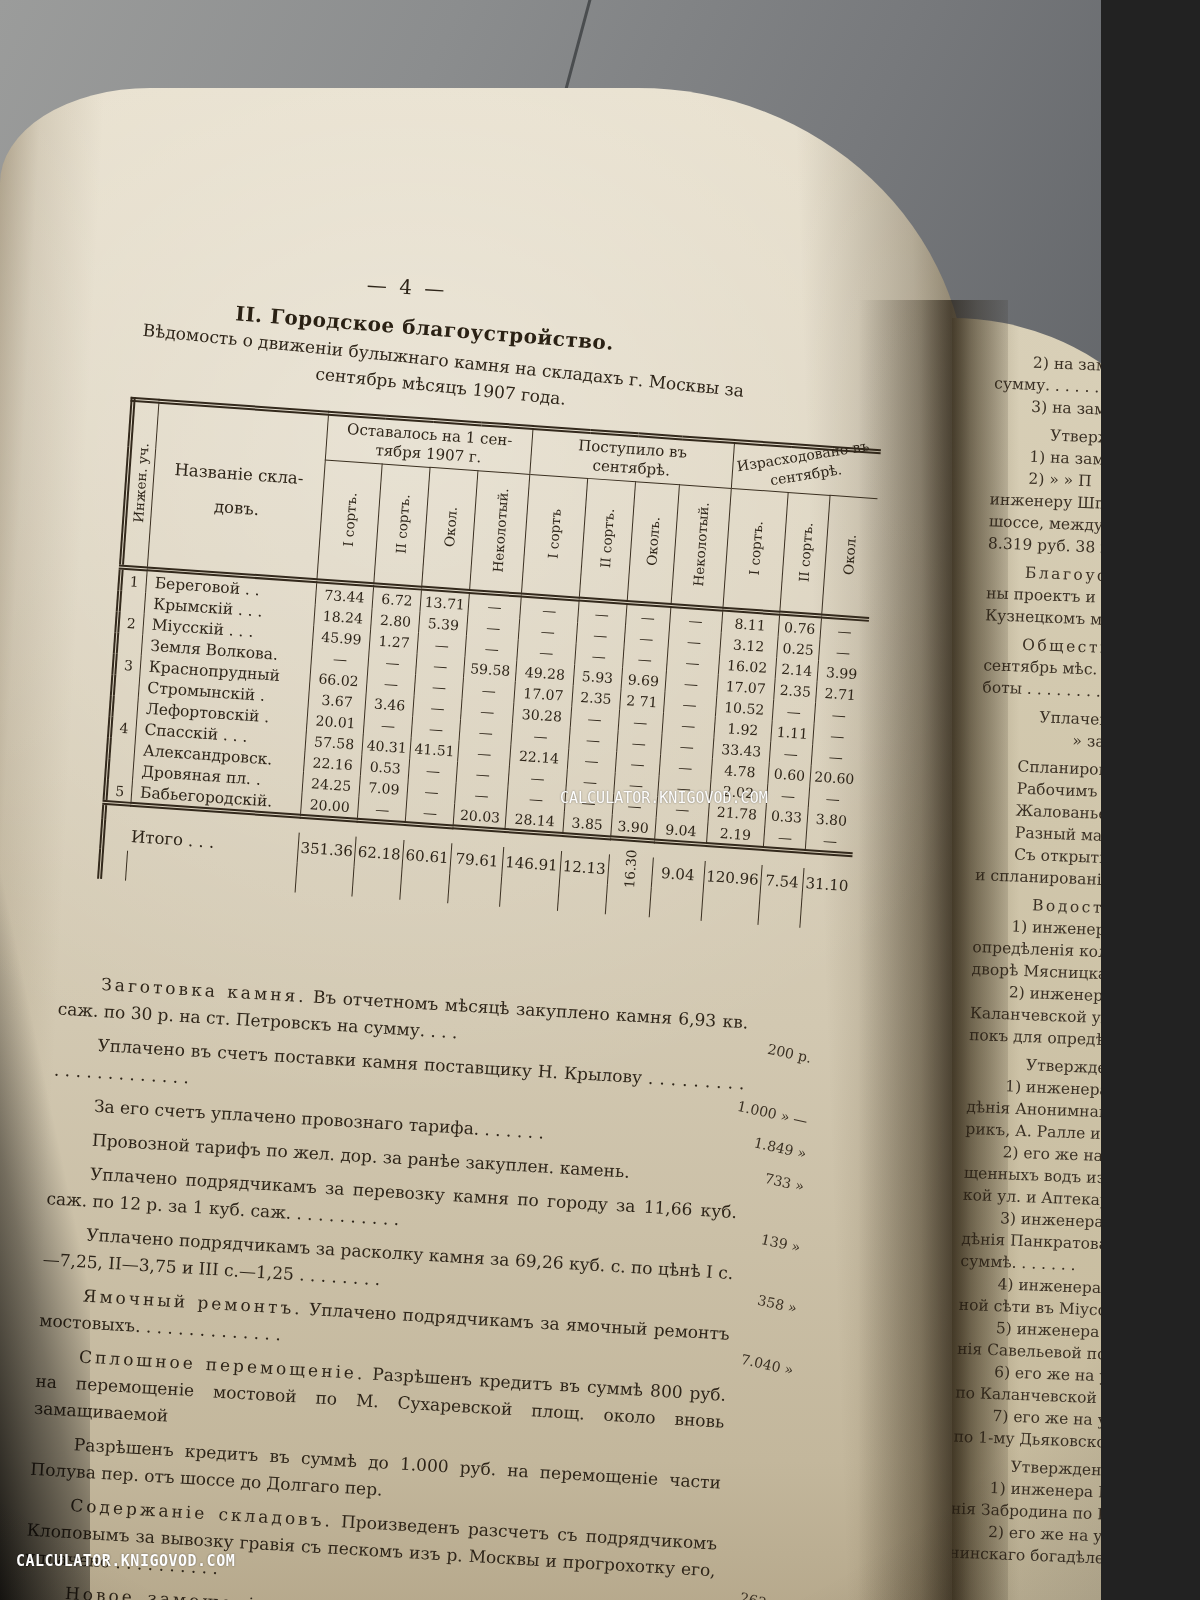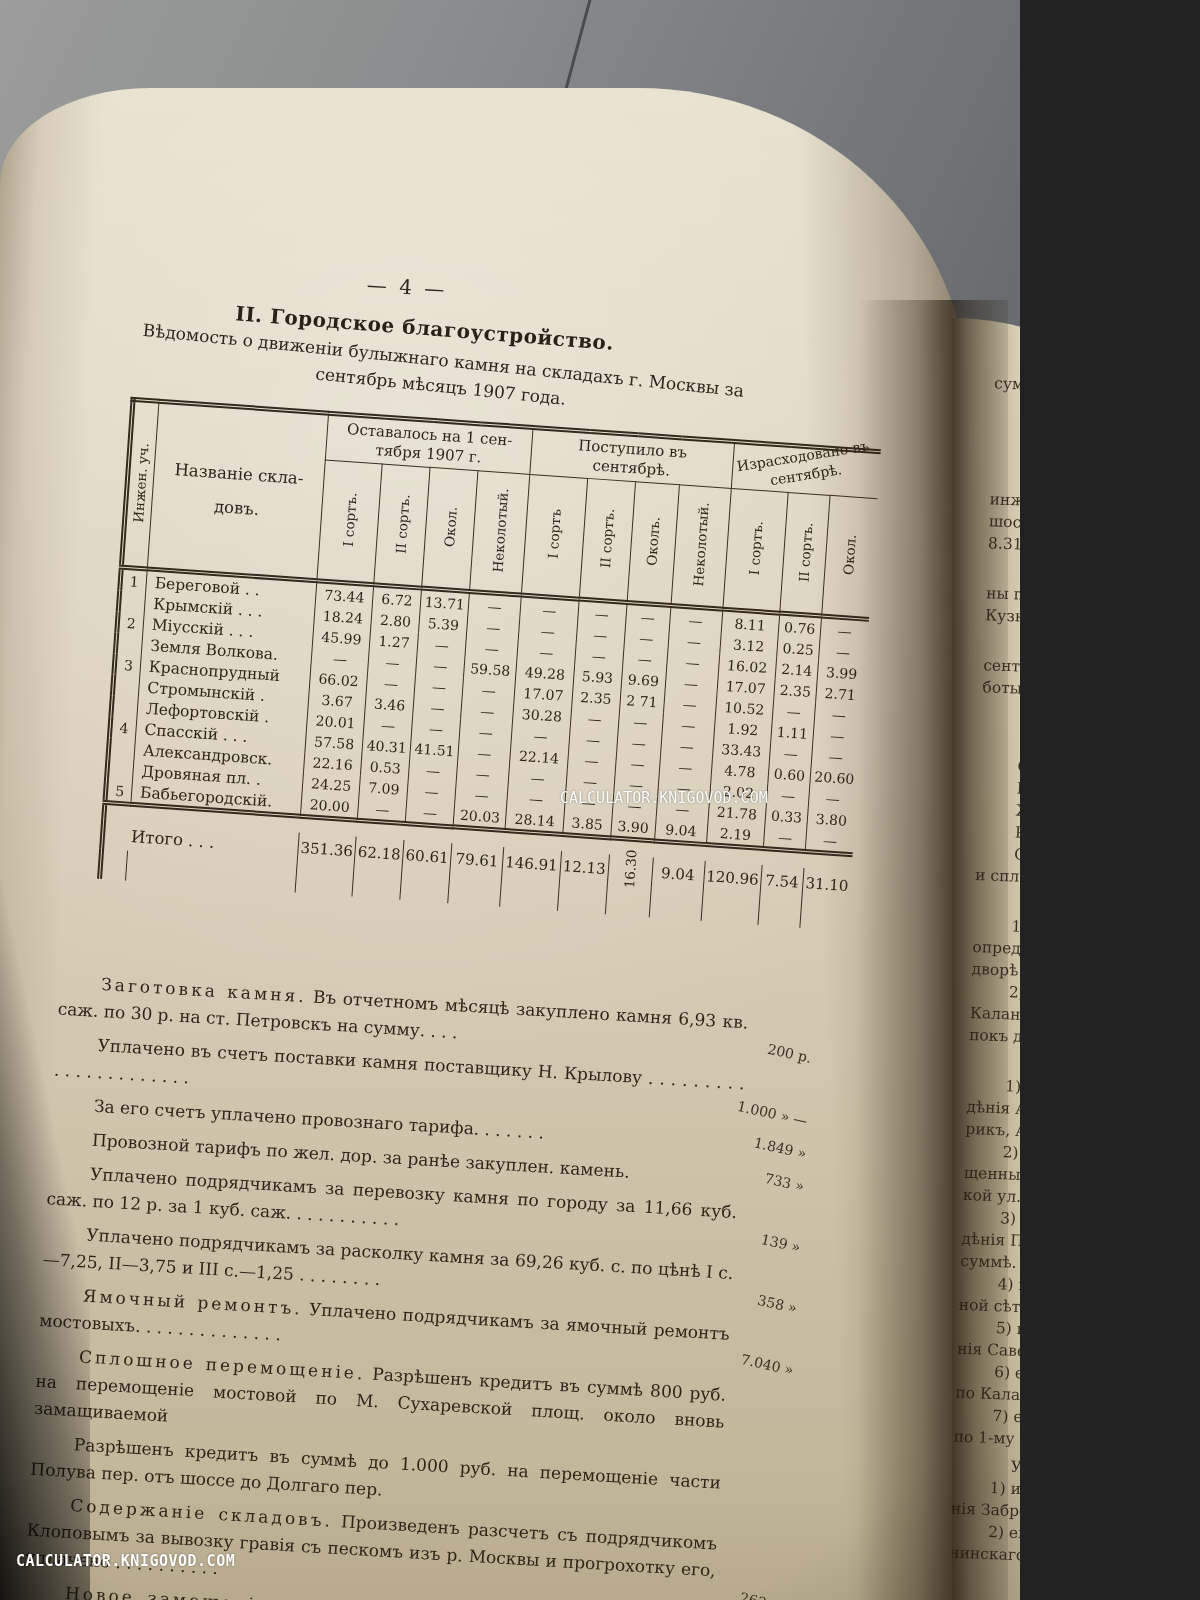--- a/index.html
+++ b/index.html
@@ -1,16 +1,16 @@
 <!DOCTYPE html>
 <html><head>
 <meta charset="utf-8">
 <style>
   html,body{margin:0;padding:0;background:#222;}
-  .scene{position:relative;width:1020px;height:1600px;overflow:hidden;
+  .scene{position:relative;width:1101px;height:1600px;overflow:hidden;
     font-family:"DejaVu Serif",serif;color:#33291c;}
   
   .wall{position:absolute;inset:0;
     background:linear-gradient(115deg,#9b9c9b 0%,#8b8d8e 25%,#77797c 50%,#606367 75%,#4c4e52 100%);}
   .crack{position:absolute;left:590px;top:-6px;width:3px;height:158px;
     background:rgba(55,57,60,.75);transform:rotate(15deg);transform-origin:top;border-radius:2px;}
   .crack2{position:absolute;left:705px;top:96px;width:2px;height:60px;
     background:rgba(70,72,75,.5);transform:rotate(40deg);transform-origin:top;}
   
   .page-left{position:absolute;left:0px;top:88px;width:968px;height:1560px;overflow:hidden;

